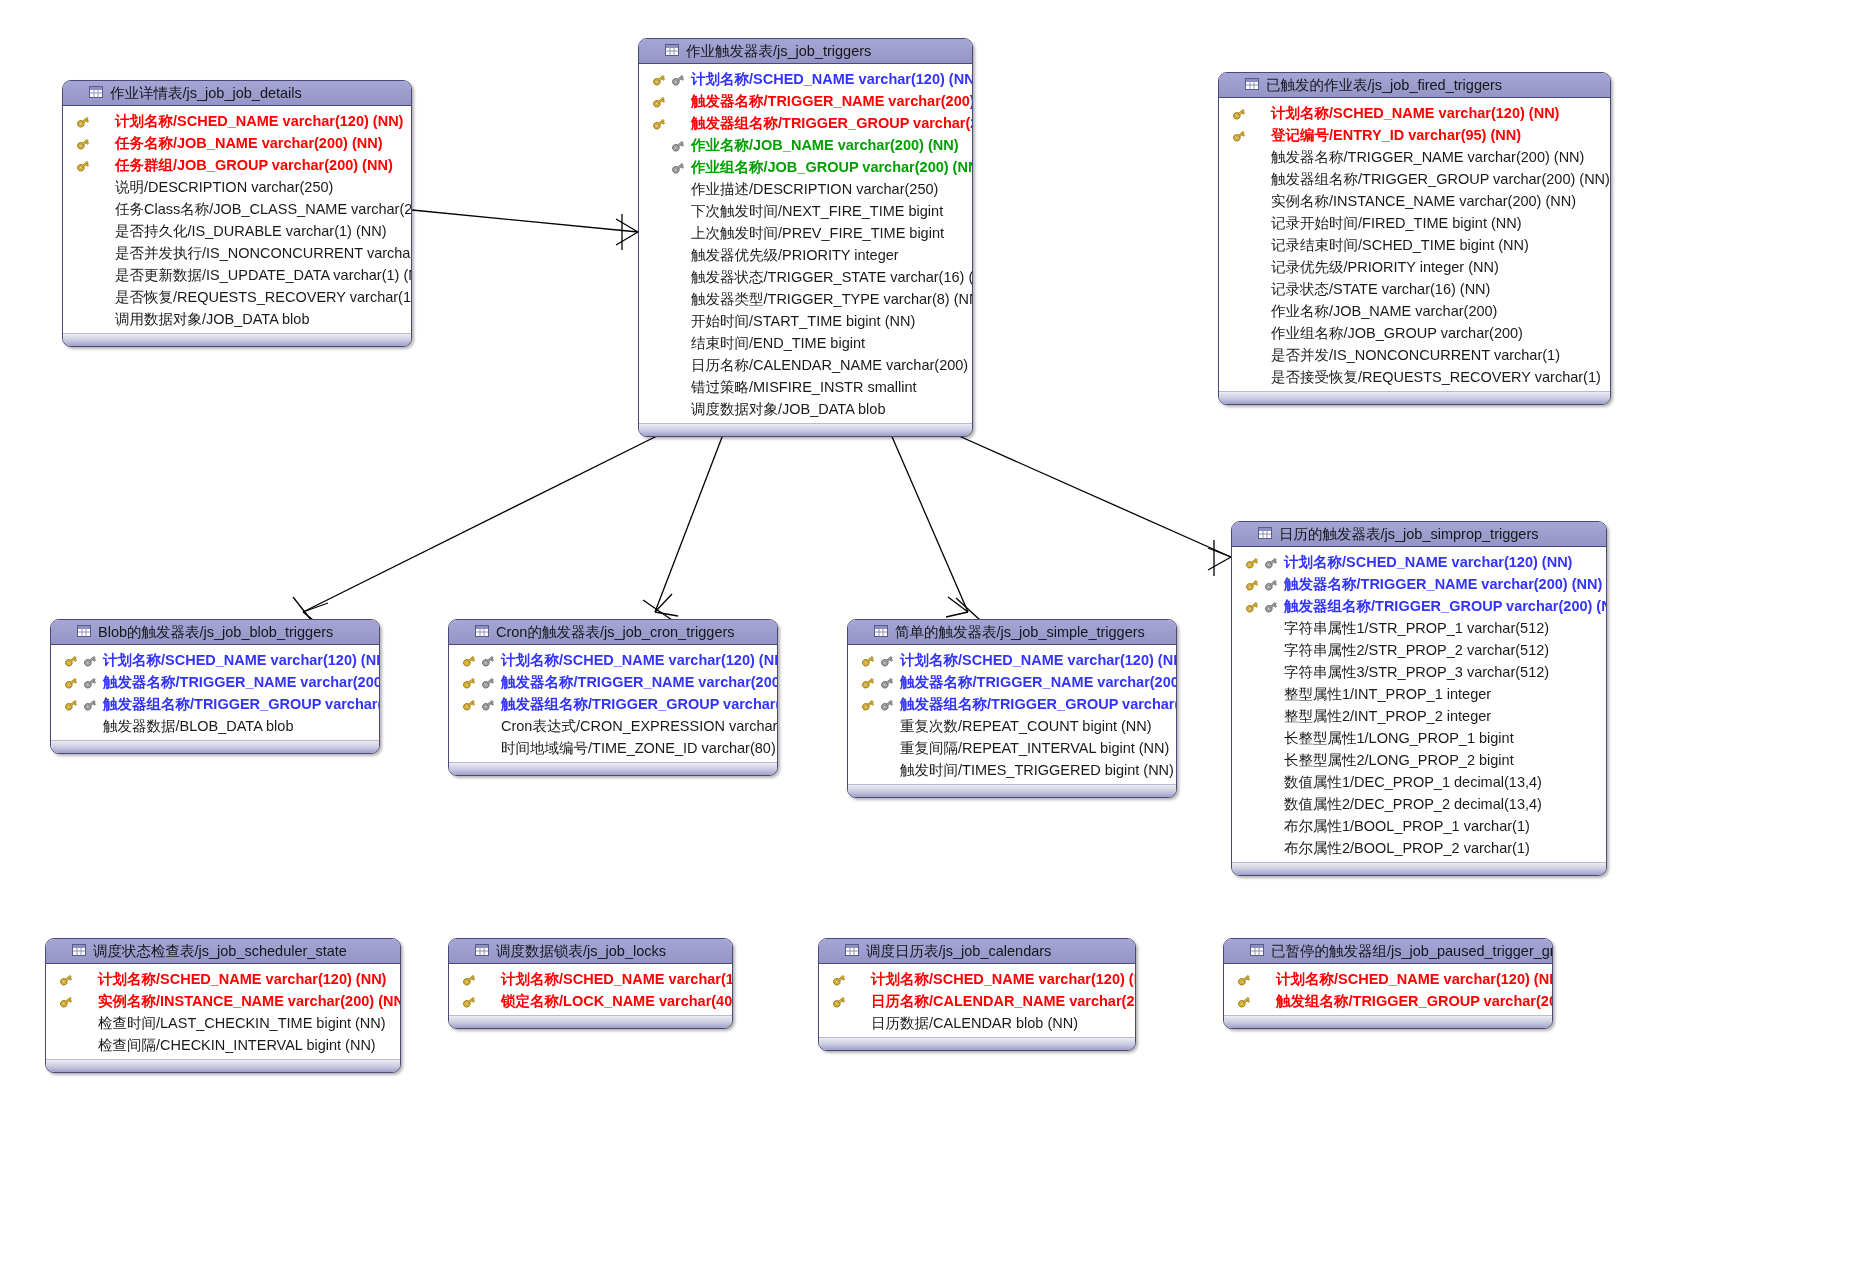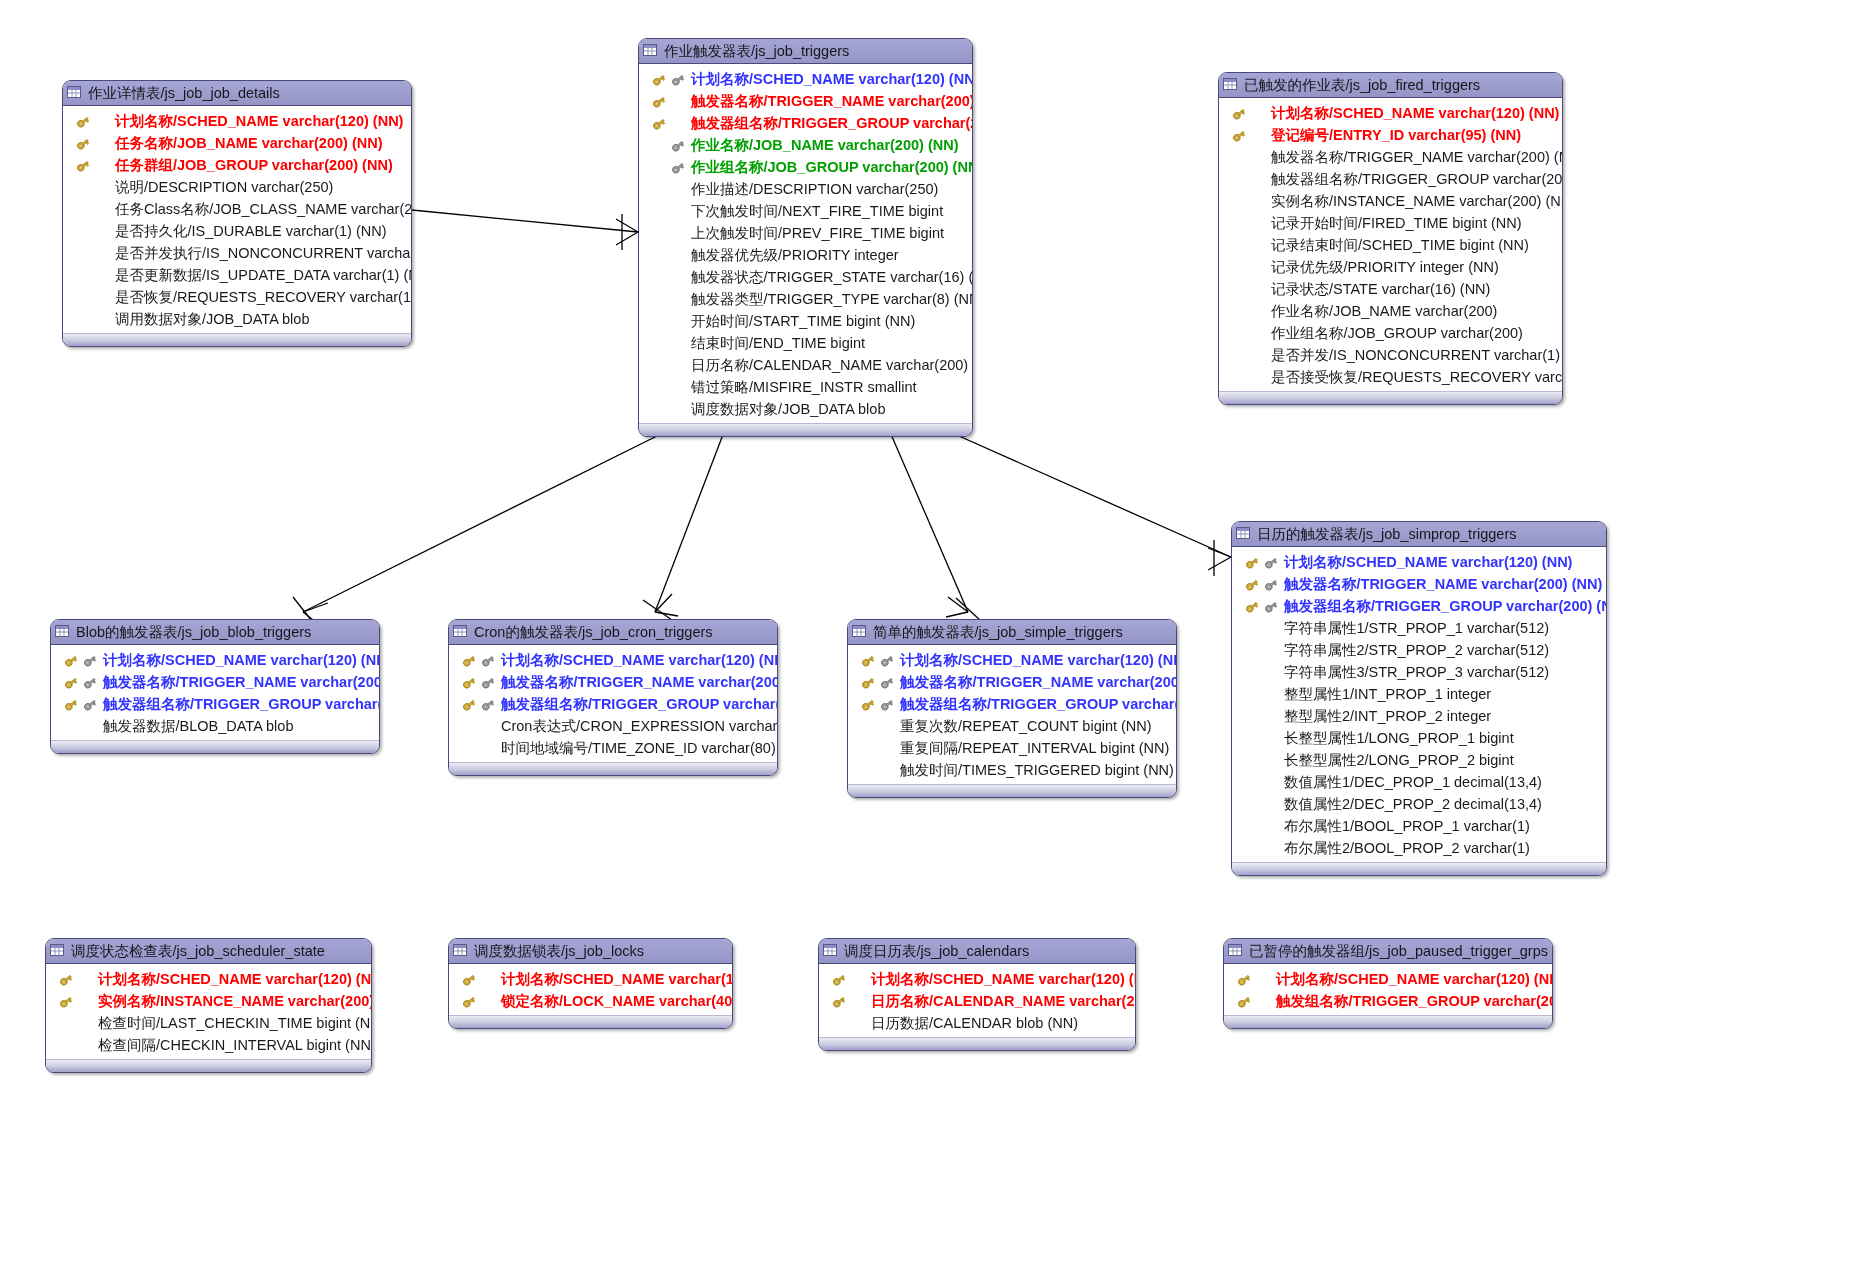--- a/index.html
+++ b/index.html
@@ -38,21 +38,21 @@
     box-sizing: border-box;
     overflow: hidden;
   }
   .entity-header {
     background: #9a9ace;
     background: linear-gradient(to bottom, #a6a6d6 0%, #9494c6 100%);
     border-bottom: 1px solid #4a4a7a;
     height: 25px;
     display: flex;
     align-items: center;
-    padding: 0 4px;
+    padding: 0 26px;
     box-sizing: border-box;
   }
   .entity-title {
     font-size: 14.5px;
     color: #16161c;
     white-space: nowrap;
     letter-spacing: 0px;
   }
   .table-icon {
     width: 14px;
@@ -353,21 +353,21 @@
             <span class="attr-label c-black">错过策略/MISFIRE_INSTR smallint</span>
           </div>
           <div class="attr">
             <span class="keyslot"></span>
             <span class="keyslot"></span>
             <span class="attr-label c-black">调度数据对象/JOB_DATA blob</span>
           </div>
         </div>
         <div class="entity-footer"></div>
       </div>
-      <div class="entity" style="left: 1218px; top: 72px; width: 345px;">
+      <div class="entity" style="left: 1218px; top: 72px; width: 393px;">
         <div class="entity-header">
           <span><svg class="table-icon" viewBox="0 0 14 12" xmlns="http://www.w3.org/2000/svg">
               <rect x="0.5" y="0.5" width="13" height="11" fill="#ffffff" stroke="#5a5a8a" stroke-width="1"></rect>
               <rect x="1" y="1" width="12" height="3" fill="#8e8ec6"></rect>
               <line x1="1" y1="7" x2="13" y2="7" stroke="#7a7aa8" stroke-width="0.8"></line>
               <line x1="5" y1="4" x2="5" y2="11.5" stroke="#7a7aa8" stroke-width="0.8"></line>
               <line x1="9" y1="4" x2="9" y2="11.5" stroke="#7a7aa8" stroke-width="0.8"></line>
             </svg></span>
           <span class="entity-title">已触发的作业表/js_job_fired_triggers</span>
         </div>
@@ -820,21 +820,21 @@
             <span class="attr-label c-black">重复间隔/REPEAT_INTERVAL bigint (NN)</span>
           </div>
           <div class="attr">
             <span class="keyslot"></span>
             <span class="keyslot"></span>
             <span class="attr-label c-black">触发时间/TIMES_TRIGGERED bigint (NN)</span>
           </div>
         </div>
         <div class="entity-footer"></div>
       </div>
-      <div class="entity" style="left: 45px; top: 938px; width: 327px;">
+      <div class="entity" style="left: 45px; top: 938px; width: 356px;">
         <div class="entity-header">
           <span><svg class="table-icon" viewBox="0 0 14 12" xmlns="http://www.w3.org/2000/svg">
               <rect x="0.5" y="0.5" width="13" height="11" fill="#ffffff" stroke="#5a5a8a" stroke-width="1"></rect>
               <rect x="1" y="1" width="12" height="3" fill="#8e8ec6"></rect>
               <line x1="1" y1="7" x2="13" y2="7" stroke="#7a7aa8" stroke-width="0.8"></line>
               <line x1="5" y1="4" x2="5" y2="11.5" stroke="#7a7aa8" stroke-width="0.8"></line>
               <line x1="9" y1="4" x2="9" y2="11.5" stroke="#7a7aa8" stroke-width="0.8"></line>
             </svg></span>
           <span class="entity-title">调度状态检查表/js_job_scheduler_state</span>
         </div>

